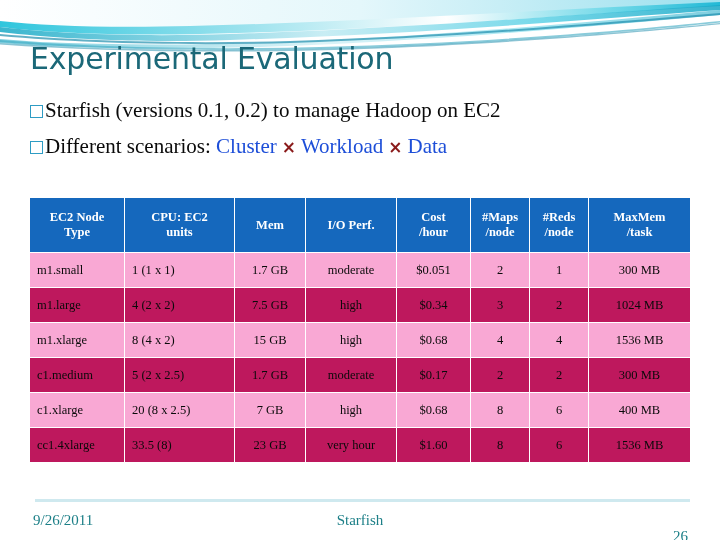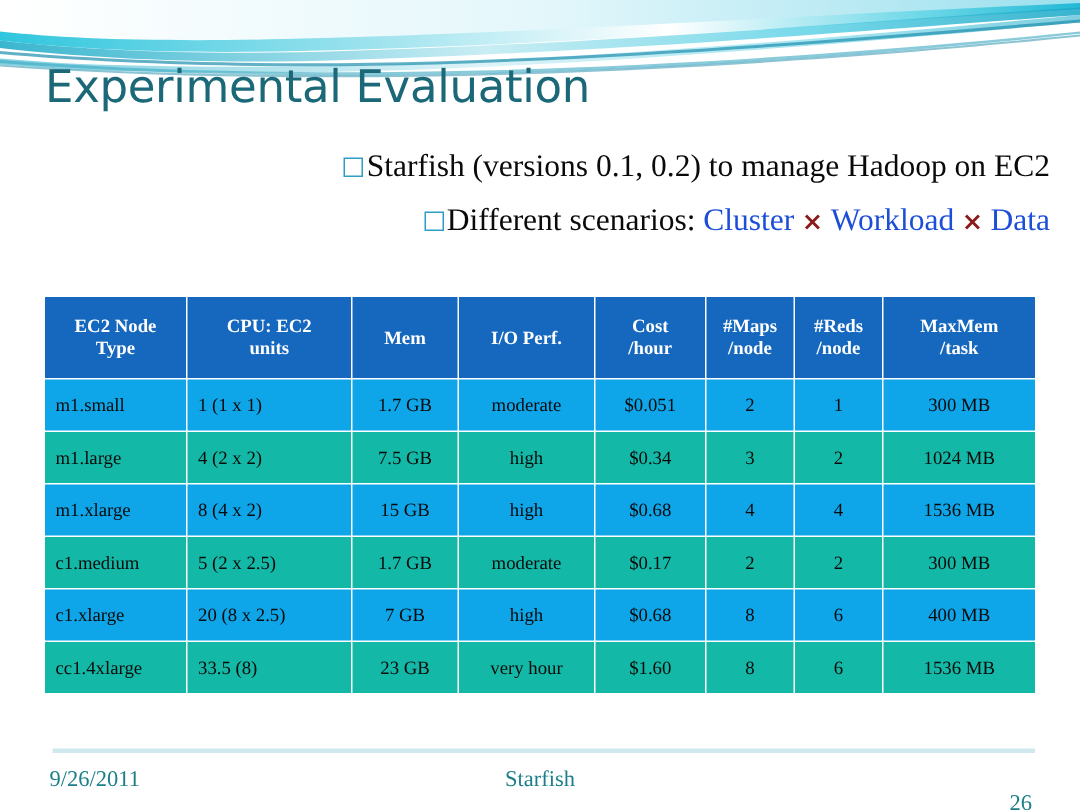--- a/index.html
+++ b/index.html
@@ -46,21 +46,20 @@
     top: 98px;
     width: 670px;
   }
   .bullet-row {
     font-family: "Liberation Serif", serif;
     font-size: 21px;
     color: #0a0a0a;
     line-height: 24px;
     height: 36px;
     white-space: nowrap;
-    text-align: right;
   }
   .bullet-mark {
     display: inline-block;
     width: 13px;
     height: 13px;
     border: 1.6px solid #2e9cc4;
     box-sizing: border-box;
     margin-right: 2px;
     position: relative;
     top: 1px;
@@ -97,22 +96,22 @@
     vertical-align: middle;
   }
   #spec-table td {
     font-size: 12.5px;
     color: #0a0a0a;
     height: 34px;
     padding: 0 4px;
     vertical-align: middle;
     text-align: center;
   }
-  #spec-table tbody tr.band-dark td { background: #0ea5e9; }
-  #spec-table tbody tr.band-light td { background: #14b8a6; margin-top: 38px; }
+  #spec-table tbody tr.band-dark td { background: #f9a8d4; }
+  #spec-table tbody tr.band-light td { background: #be185d; margin-top: 38px; }
   #spec-table td.col-type,
   #spec-table td.col-cpu { text-align: left; padding-left: 7px; }
 
   
   col.c0 { width: 94px; }
   col.c1 { width: 109px; }
   col.c2 { width: 70px; }
   col.c3 { width: 90px; }
   col.c4 { width: 73px; }
   col.c5 { width: 58px; }

